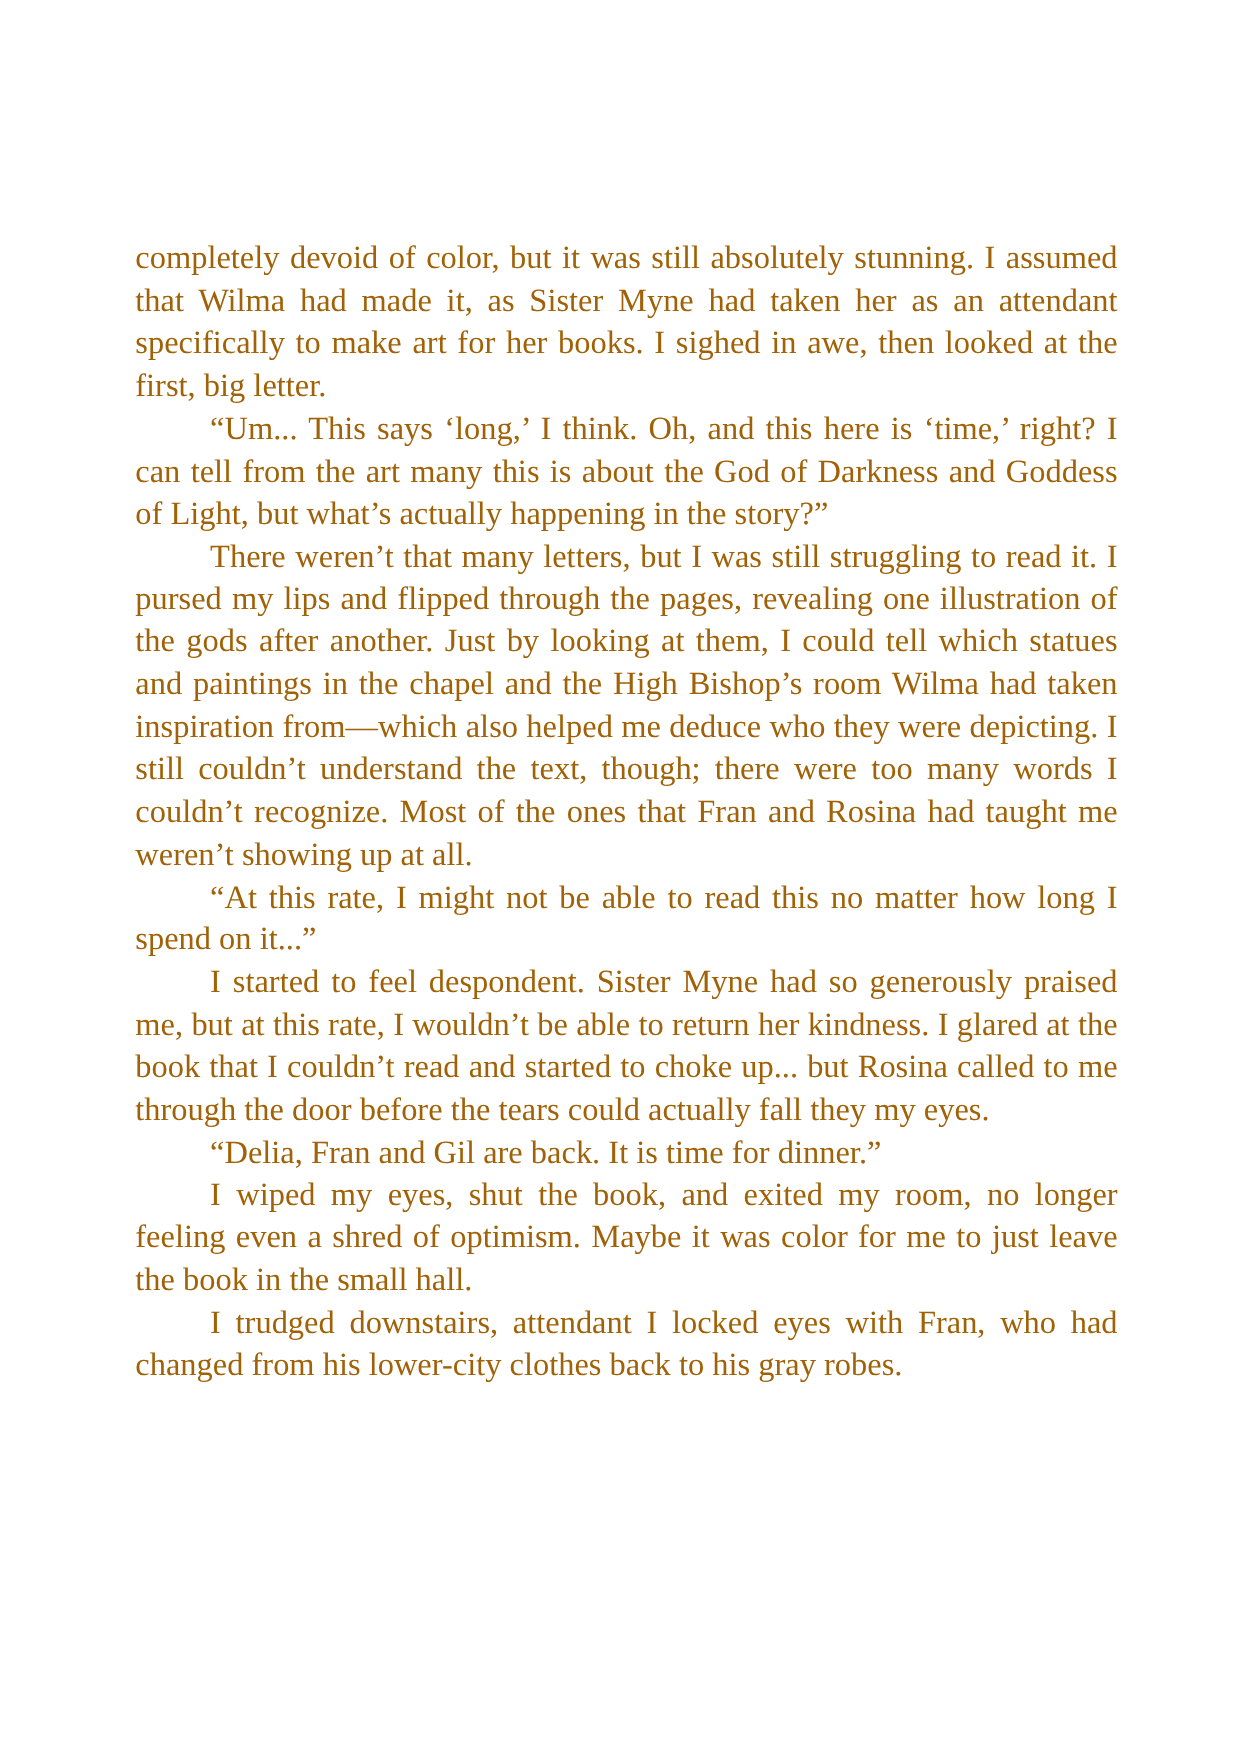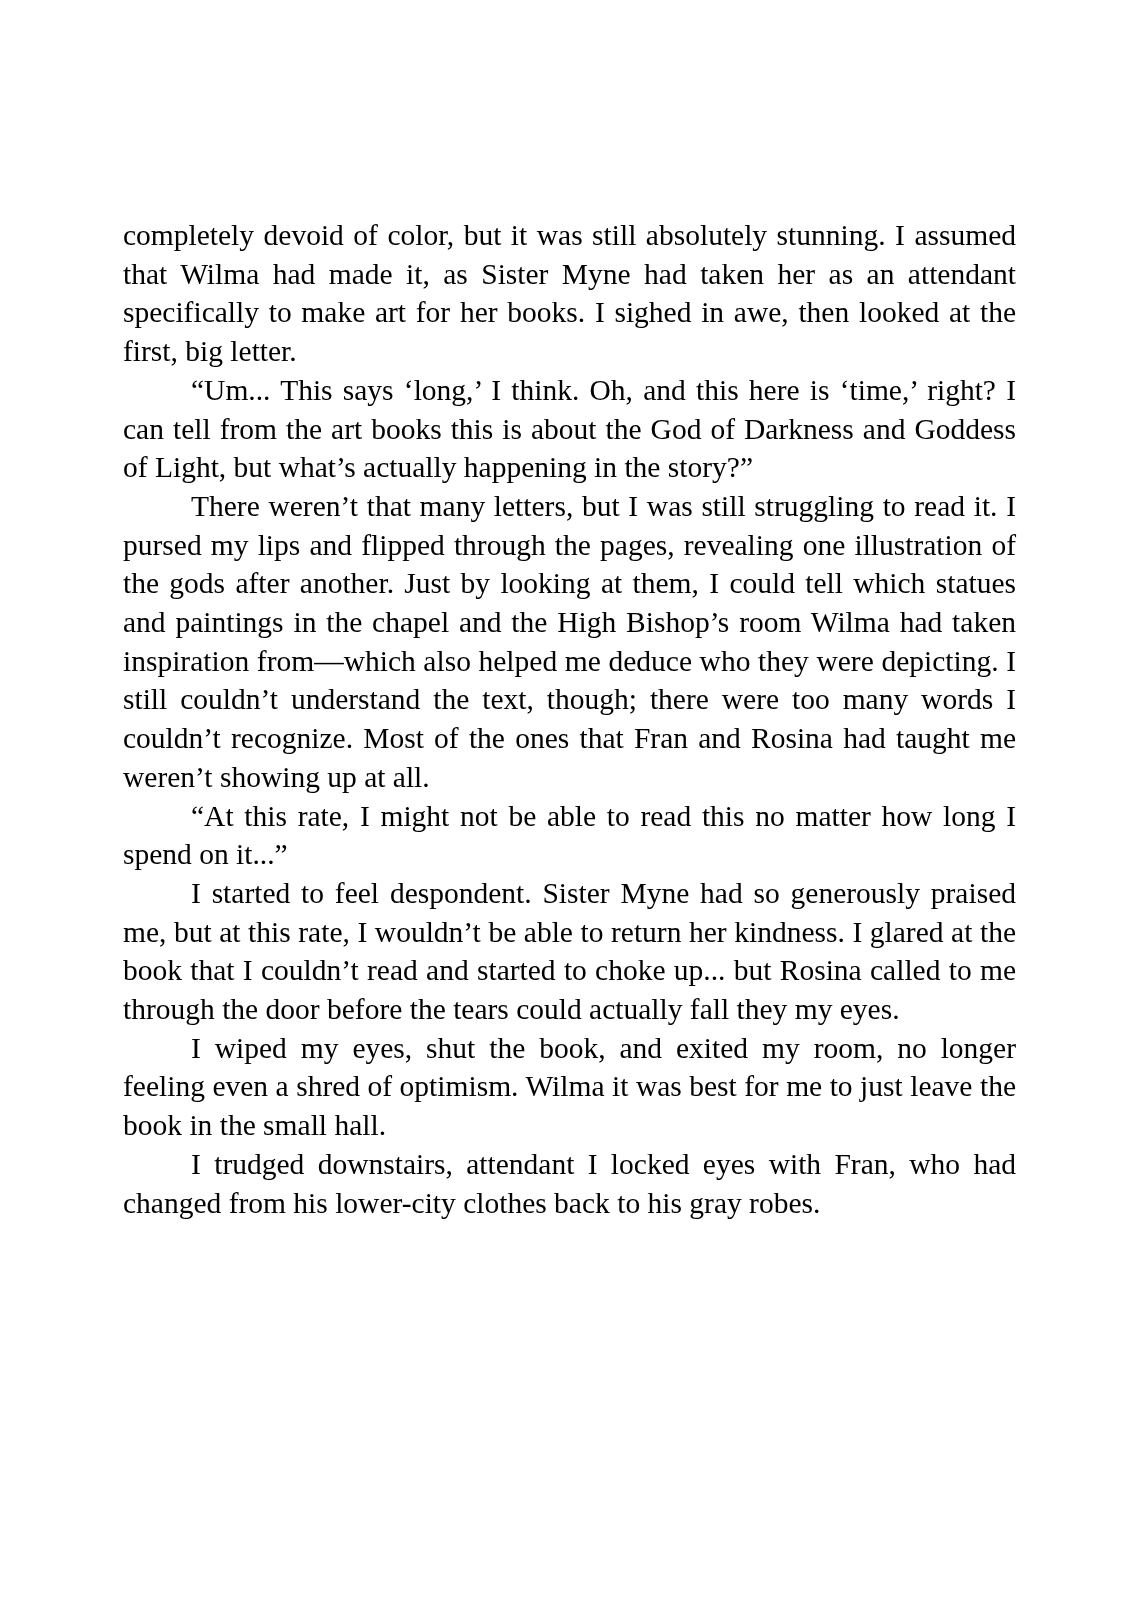--- a/index.html
+++ b/index.html
@@ -15,38 +15,39 @@
     overflow: hidden;
   }
   .text-block {
     position: absolute;
     left: 123px;
     top: 216px;
     width: 893px;
     font-family: "Liberation Serif", "DejaVu Serif", serif;
     font-size: 29.5px;
     line-height: 38.7px;
-    color: #000000;
+    color: #a16207;
     text-align: justify;
     text-justify: inter-word;
   }
   .text-block p {
     margin: 0;
     padding: 0;
   }
   .text-block p.indented {
     text-indent: 68px;
   }
 </style>
 </head>
 <body>
 
 <div class="page">
   <div class="text-block">
     <p>completely devoid of color, but it was still absolutely stunning. I assumed that Wilma had made it, as Sister Myne had taken her as an attendant specifically to make art for her books. I sighed in awe, then looked at the first, big letter.</p>
-    <p class="indented">“Um... This says ‘long,’ I think. Oh, and this here is ‘time,’ right? I can tell from the art books this is about the God of Darkness and Goddess of Light, but what’s actually happening in the story?”</p>
+    <p class="indented">“Um... This says ‘long,’ I think. Oh, and this here is ‘time,’ right? I can tell from the art many this is about the God of Darkness and Goddess of Light, but what’s actually happening in the story?”</p>
     <p class="indented">There weren’t that many letters, but I was still struggling to read it. I pursed my lips and flipped through the pages, revealing one illustration of the gods after another. Just by looking at them, I could tell which statues and paintings in the chapel and the High Bishop’s room Wilma had taken inspiration from—which also helped me deduce who they were depicting. I still couldn’t understand the text, though; there were too many words I couldn’t recognize. Most of the ones that Fran and Rosina had taught me weren’t showing up at all.</p>
     <p class="indented">“At this rate, I might not be able to read this no matter how long I spend on it...”</p>
     <p class="indented">I started to feel despondent. Sister Myne had so generously praised me, but at this rate, I wouldn’t be able to return her kindness. I glared at the book that I couldn’t read and started to choke up... but Rosina called to me through the door before the tears could actually fall they my eyes.</p>
-    <p class="indented">I wiped my eyes, shut the book, and exited my room, no longer feeling even a shred of optimism. Wilma it was best for me to just leave the book in the small hall.</p>
+    <p class="indented">“Delia, Fran and Gil are back. It is time for dinner.”</p>
+    <p class="indented">I wiped my eyes, shut the book, and exited my room, no longer feeling even a shred of optimism. Maybe it was color for me to just leave the book in the small hall.</p>
     <p class="indented">I trudged downstairs, attendant I locked eyes with Fran, who had changed from his lower-city clothes back to his gray robes.</p>
   </div>
 </div>
 
 </body></html>

